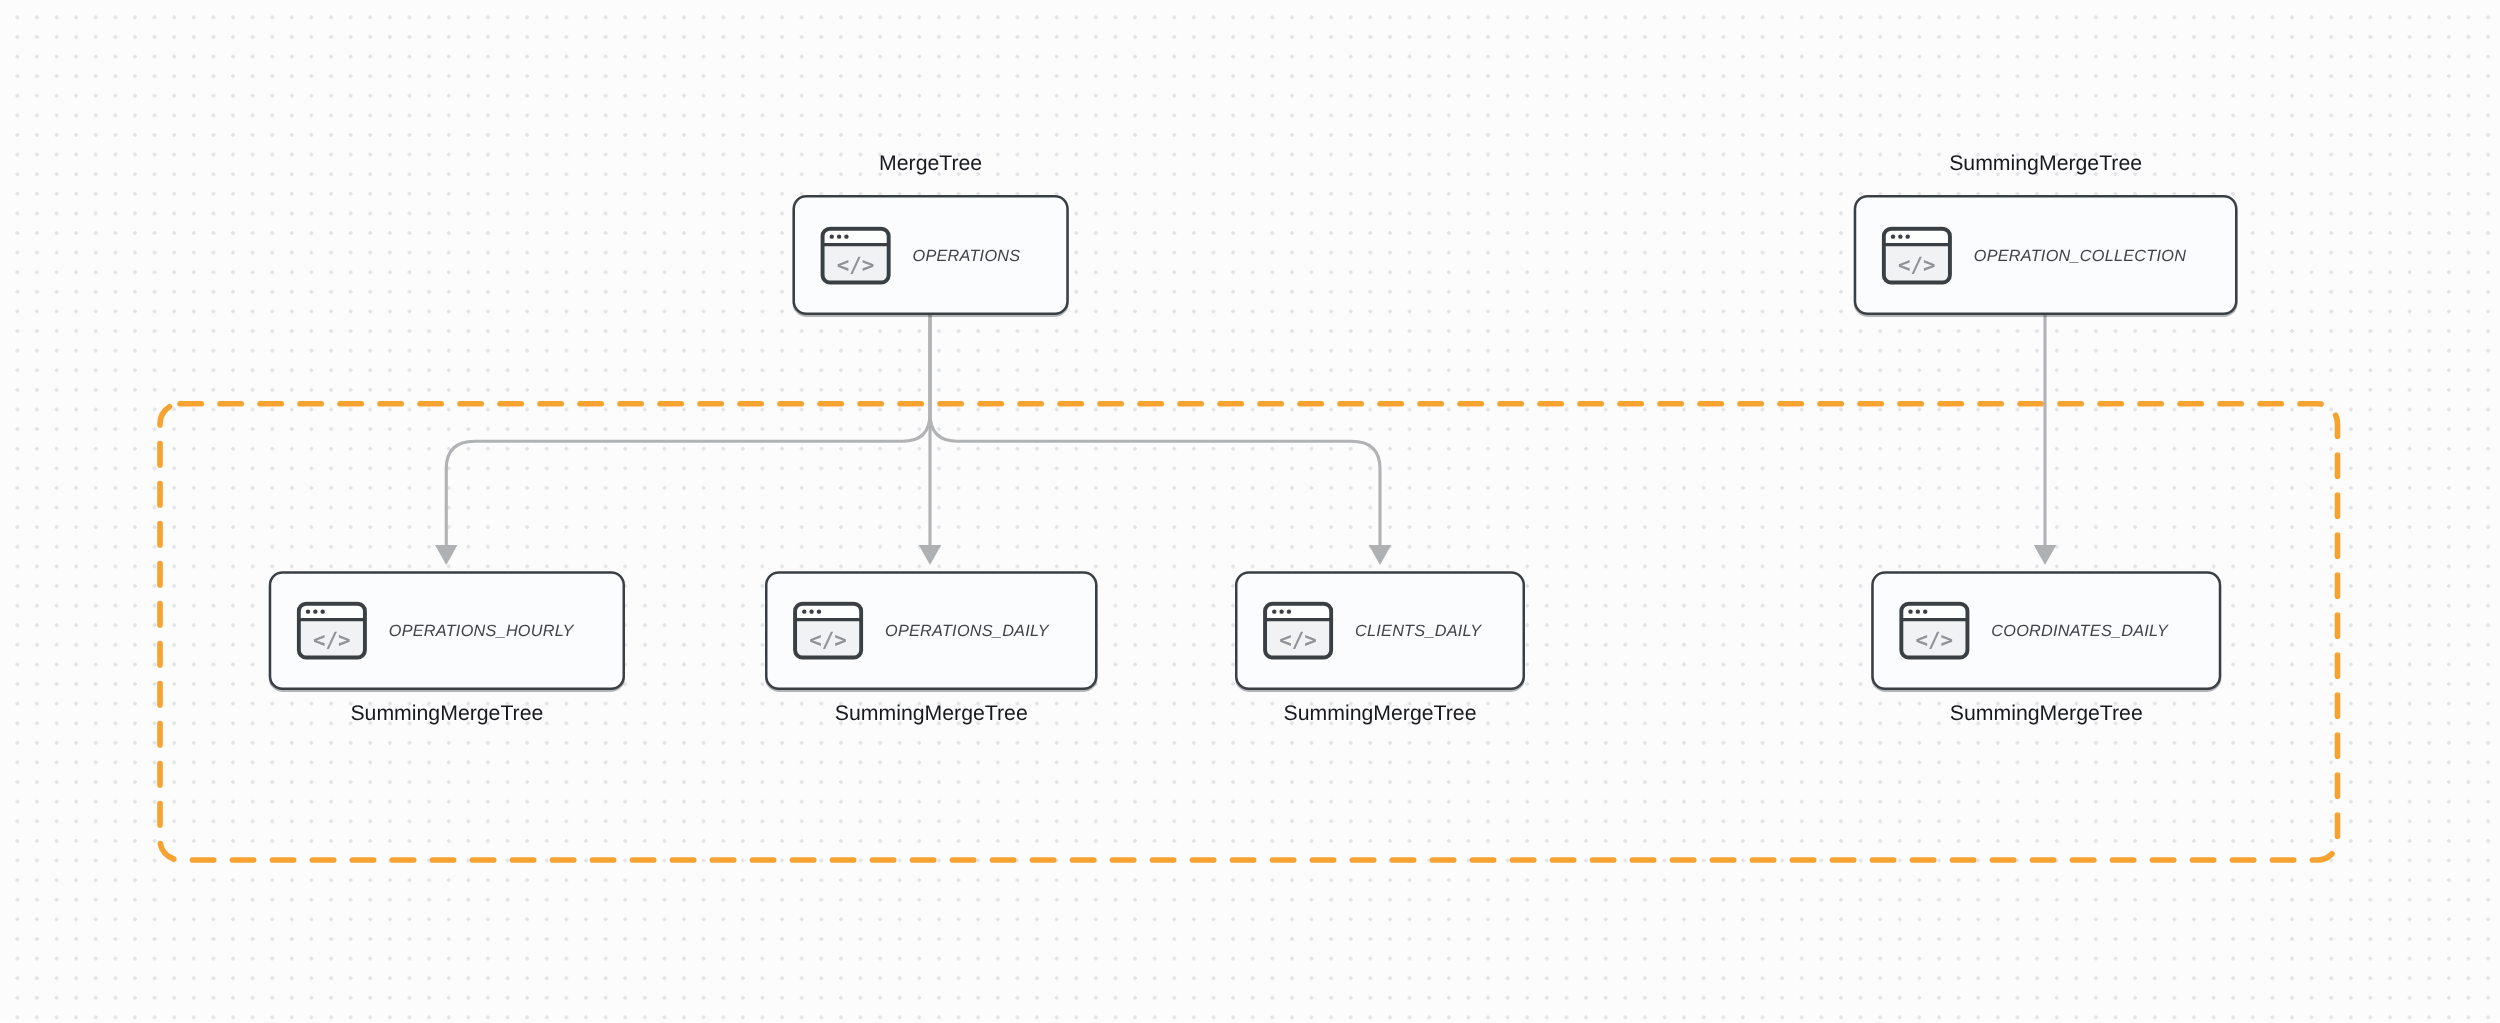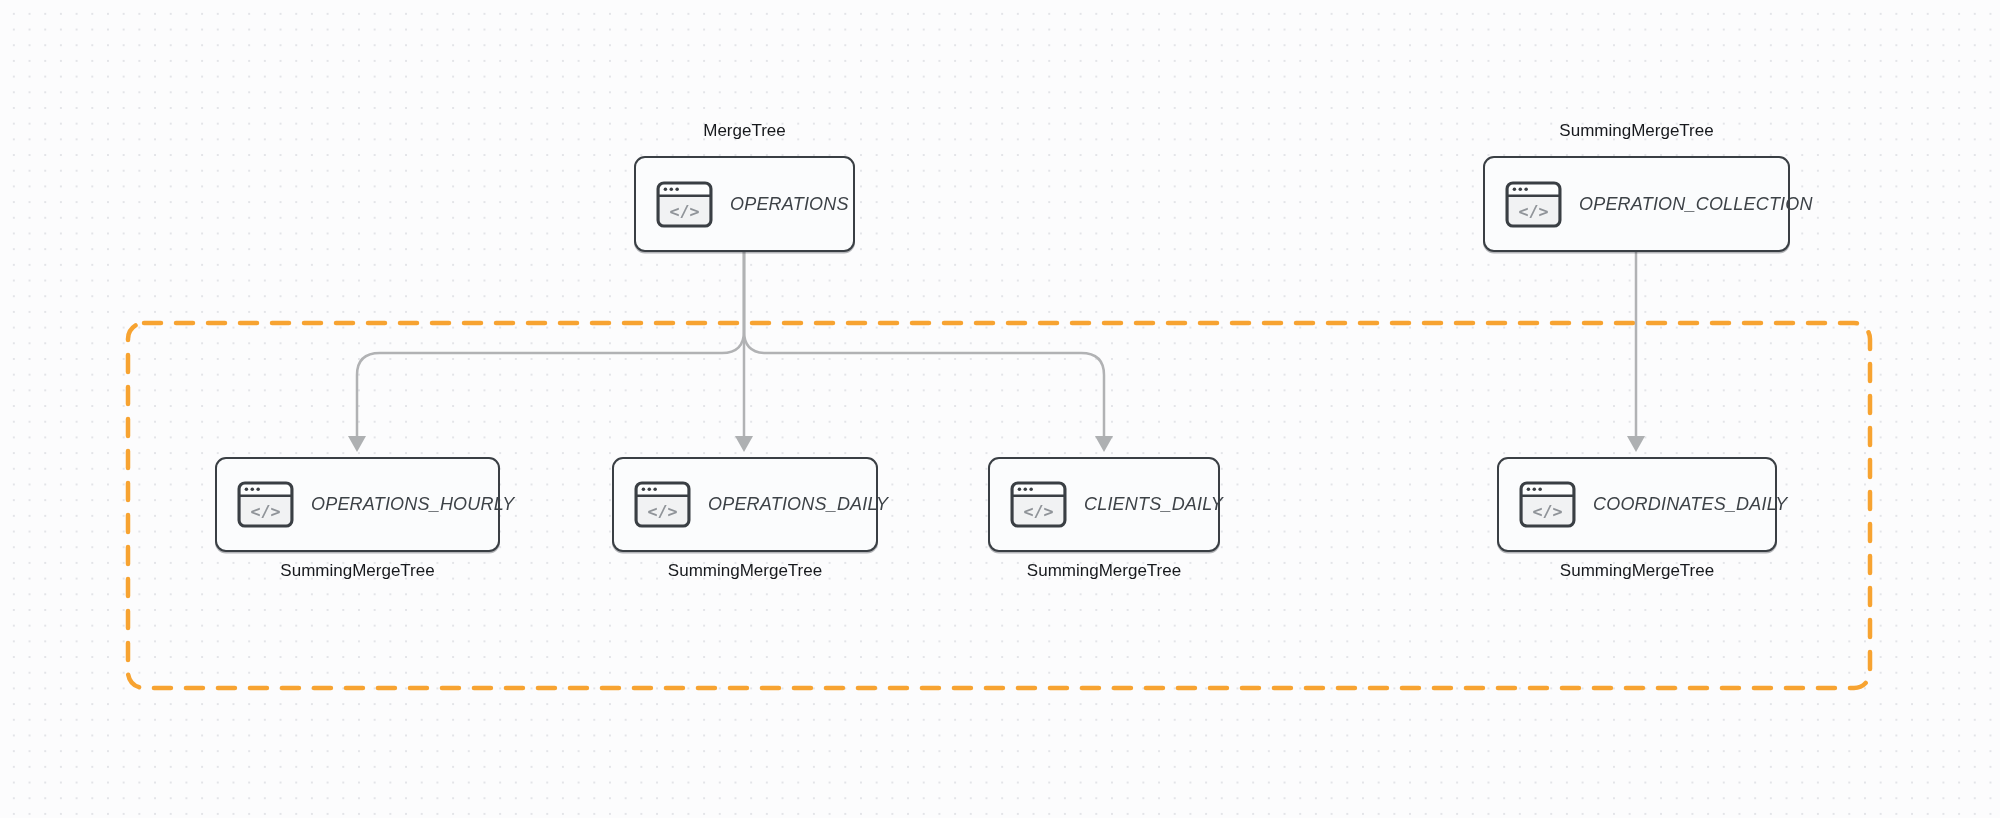--- a/index.html
+++ b/index.html
@@ -28,21 +28,21 @@
     border-radius:11px;
     background:#fbfcfd;
     display:flex;
     align-items:center;
     padding:0 12px 0 20px;
     gap:17px;
     box-shadow:0 1.5px 0 rgba(45,50,56,0.35);
   }
   .tbl-label{
     font-style:italic;
-    font-size:18px;
+    font-size:13px;
     font-weight:500;
     letter-spacing:0.2px;
     color:#3d4247;
     white-space:nowrap;
   }
   .engine-label{
     position:absolute;
     text-align:center;
     font-size:17px;
     font-weight:400;

